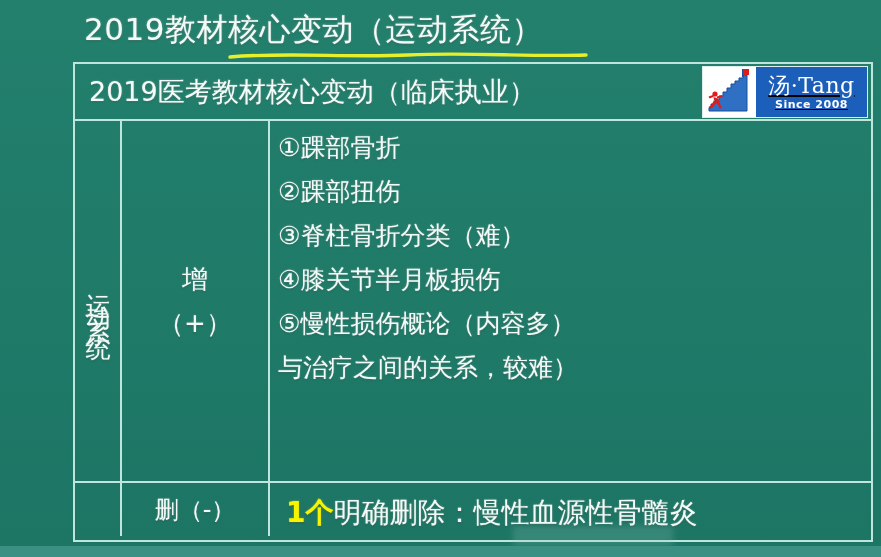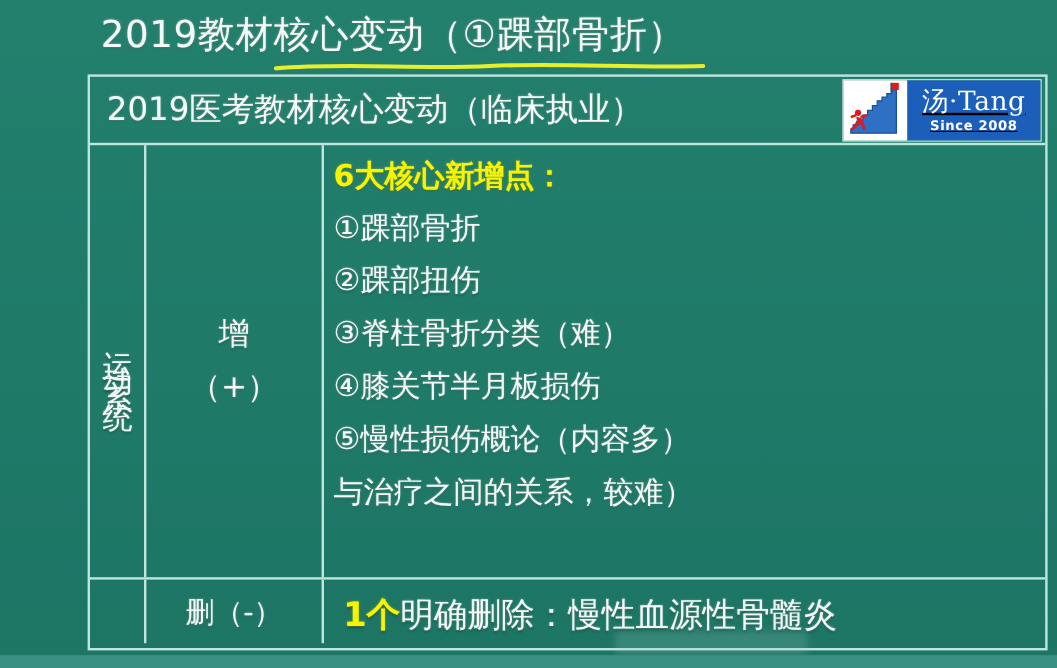--- a/index.html
+++ b/index.html
@@ -219,21 +219,21 @@
     color: #f6f400;
     font-weight: bold;
     text-shadow: 0 0 2px rgba(255,255,60,0.5), 0 1px 2px rgba(0,0,0,0.35);
   }
 </style>
 </head>
 <body>
 
 <div class="slide">
 
-  <div class="headline">2019教材核心变动（①踝部骨折）</div>
+  <div class="headline">2019教材核心变动（运动系统）</div>
   <div class="headline-underline">
     <svg width="360" height="8" viewBox="0 0 360 8" xmlns="http://www.w3.org/2000/svg">
       <path d="M2 6 C 60 1, 120 7, 180 4 C 240 1, 300 6, 358 4" stroke="#e8ef2a" stroke-width="3.4" fill="none" stroke-linecap="round"></path>
     </svg>
   </div>
 
   <div class="table-wrap">
 
     <div class="thead">
       <div class="thead-title">2019医考教材核心变动（临床执业）</div>
@@ -274,21 +274,20 @@
         <div class="cell col-sys">
           <span class="vtext">运动系统</span>
         </div>
         <div class="cell col-op">
           <div>
             <div class="op-label">增</div>
             <div class="op-label">（+）</div>
           </div>
         </div>
         <div class="cell col-body">
-          <div class="lead">6大核心新增点：</div>
           <div class="item">①踝部骨折</div>
           <div class="item">②踝部扭伤</div>
           <div class="item">③脊柱骨折分类（难）</div>
           <div class="item">④膝关节半月板损伤</div>
           <div class="item">⑤慢性损伤概论（内容多）</div>
           <div class="item item-cont">与治疗之间的关系，较难）</div>
         </div>
       </div>
 
       <div class="row row-del">

